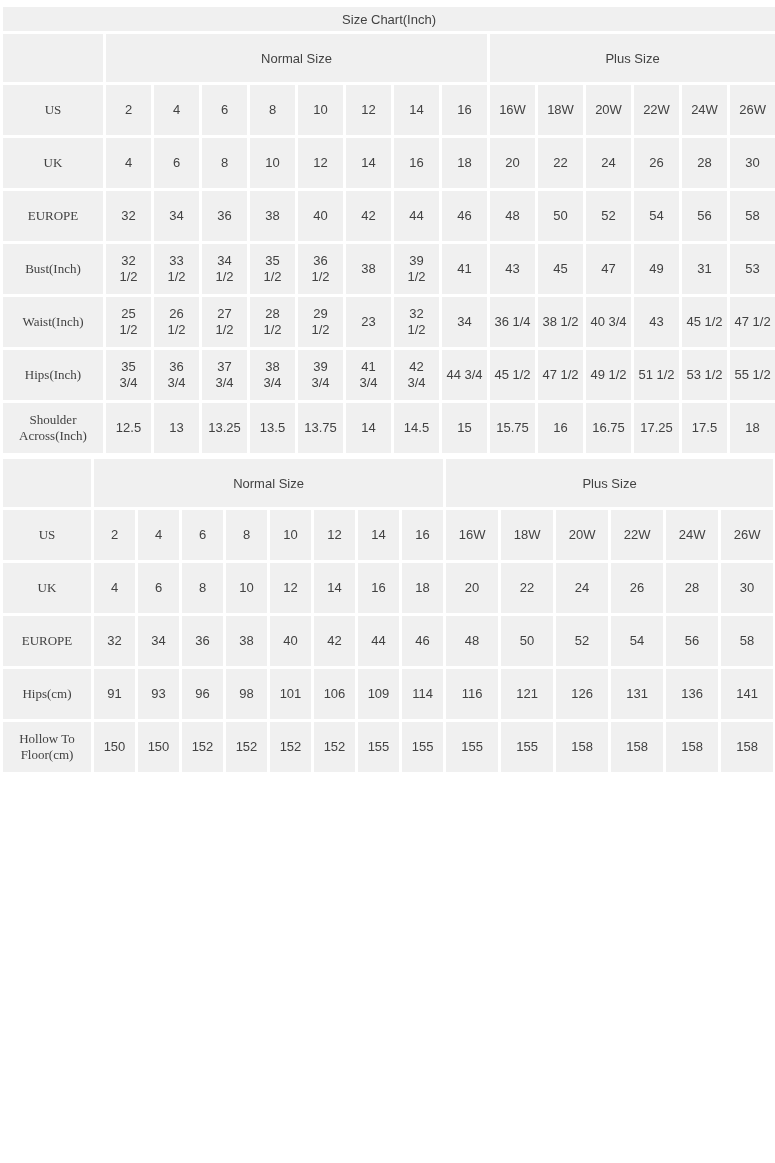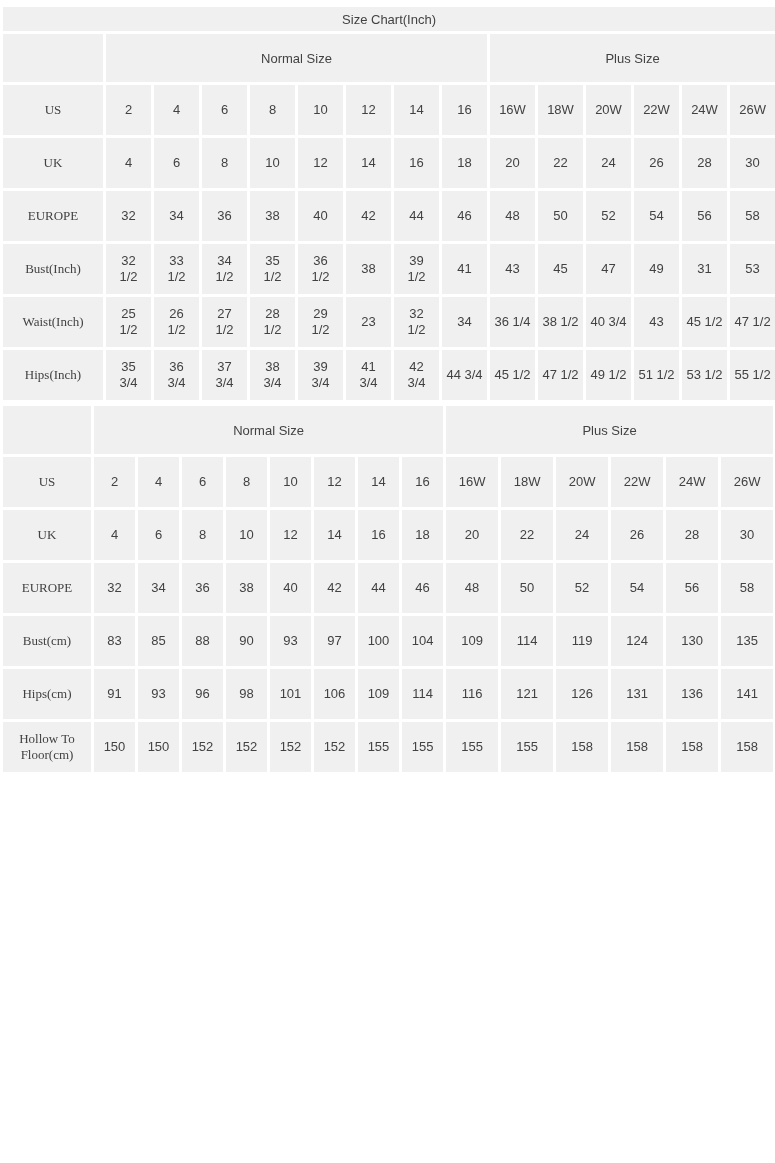--- a/index.html
+++ b/index.html
@@ -191,20 +191,37 @@
           <td class="cell">42
 3/4</td>
           <td class="cell">44&nbsp;3/4</td>
           <td class="cell">45&nbsp;1/2</td>
           <td class="cell">47&nbsp;1/2</td>
           <td class="cell">49&nbsp;1/2</td>
           <td class="cell">51&nbsp;1/2</td>
           <td class="cell">53&nbsp;1/2</td>
           <td class="cell">55&nbsp;1/2</td>
         </tr>
+        <tr>
+          <th class="rowlabel">Shoulder Across(Inch)</th>
+          <td class="cell">12.5</td>
+          <td class="cell">13</td>
+          <td class="cell">13.25</td>
+          <td class="cell">13.5</td>
+          <td class="cell">13.75</td>
+          <td class="cell">14</td>
+          <td class="cell">14.5</td>
+          <td class="cell">15</td>
+          <td class="cell">15.75</td>
+          <td class="cell">16</td>
+          <td class="cell">16.75</td>
+          <td class="cell">17.25</td>
+          <td class="cell">17.5</td>
+          <td class="cell">18</td>
+        </tr>
       </tbody>
   </table>
 
   <table class="size-table cm">
     <colgroup>
       <col style="width:88px">
       <col style="width:41px">
         <col style="width:41px">
         <col style="width:41px">
         <col style="width:41px">
@@ -272,37 +289,20 @@
           <td class="cell">44</td>
           <td class="cell">46</td>
           <td class="cell">48</td>
           <td class="cell">50</td>
           <td class="cell">52</td>
           <td class="cell">54</td>
           <td class="cell">56</td>
           <td class="cell">58</td>
         </tr>
         <tr>
-          <th class="rowlabel">Bust(cm)</th>
-          <td class="cell">83</td>
-          <td class="cell">85</td>
-          <td class="cell">88</td>
-          <td class="cell">90</td>
-          <td class="cell">93</td>
-          <td class="cell">97</td>
-          <td class="cell">100</td>
-          <td class="cell">104</td>
-          <td class="cell">109</td>
-          <td class="cell">114</td>
-          <td class="cell">119</td>
-          <td class="cell">124</td>
-          <td class="cell">130</td>
-          <td class="cell">135</td>
-        </tr>
-        <tr>
           <th class="rowlabel">Hips(cm)</th>
           <td class="cell">91</td>
           <td class="cell">93</td>
           <td class="cell">96</td>
           <td class="cell">98</td>
           <td class="cell">101</td>
           <td class="cell">106</td>
           <td class="cell">109</td>
           <td class="cell">114</td>
           <td class="cell">116</td>

